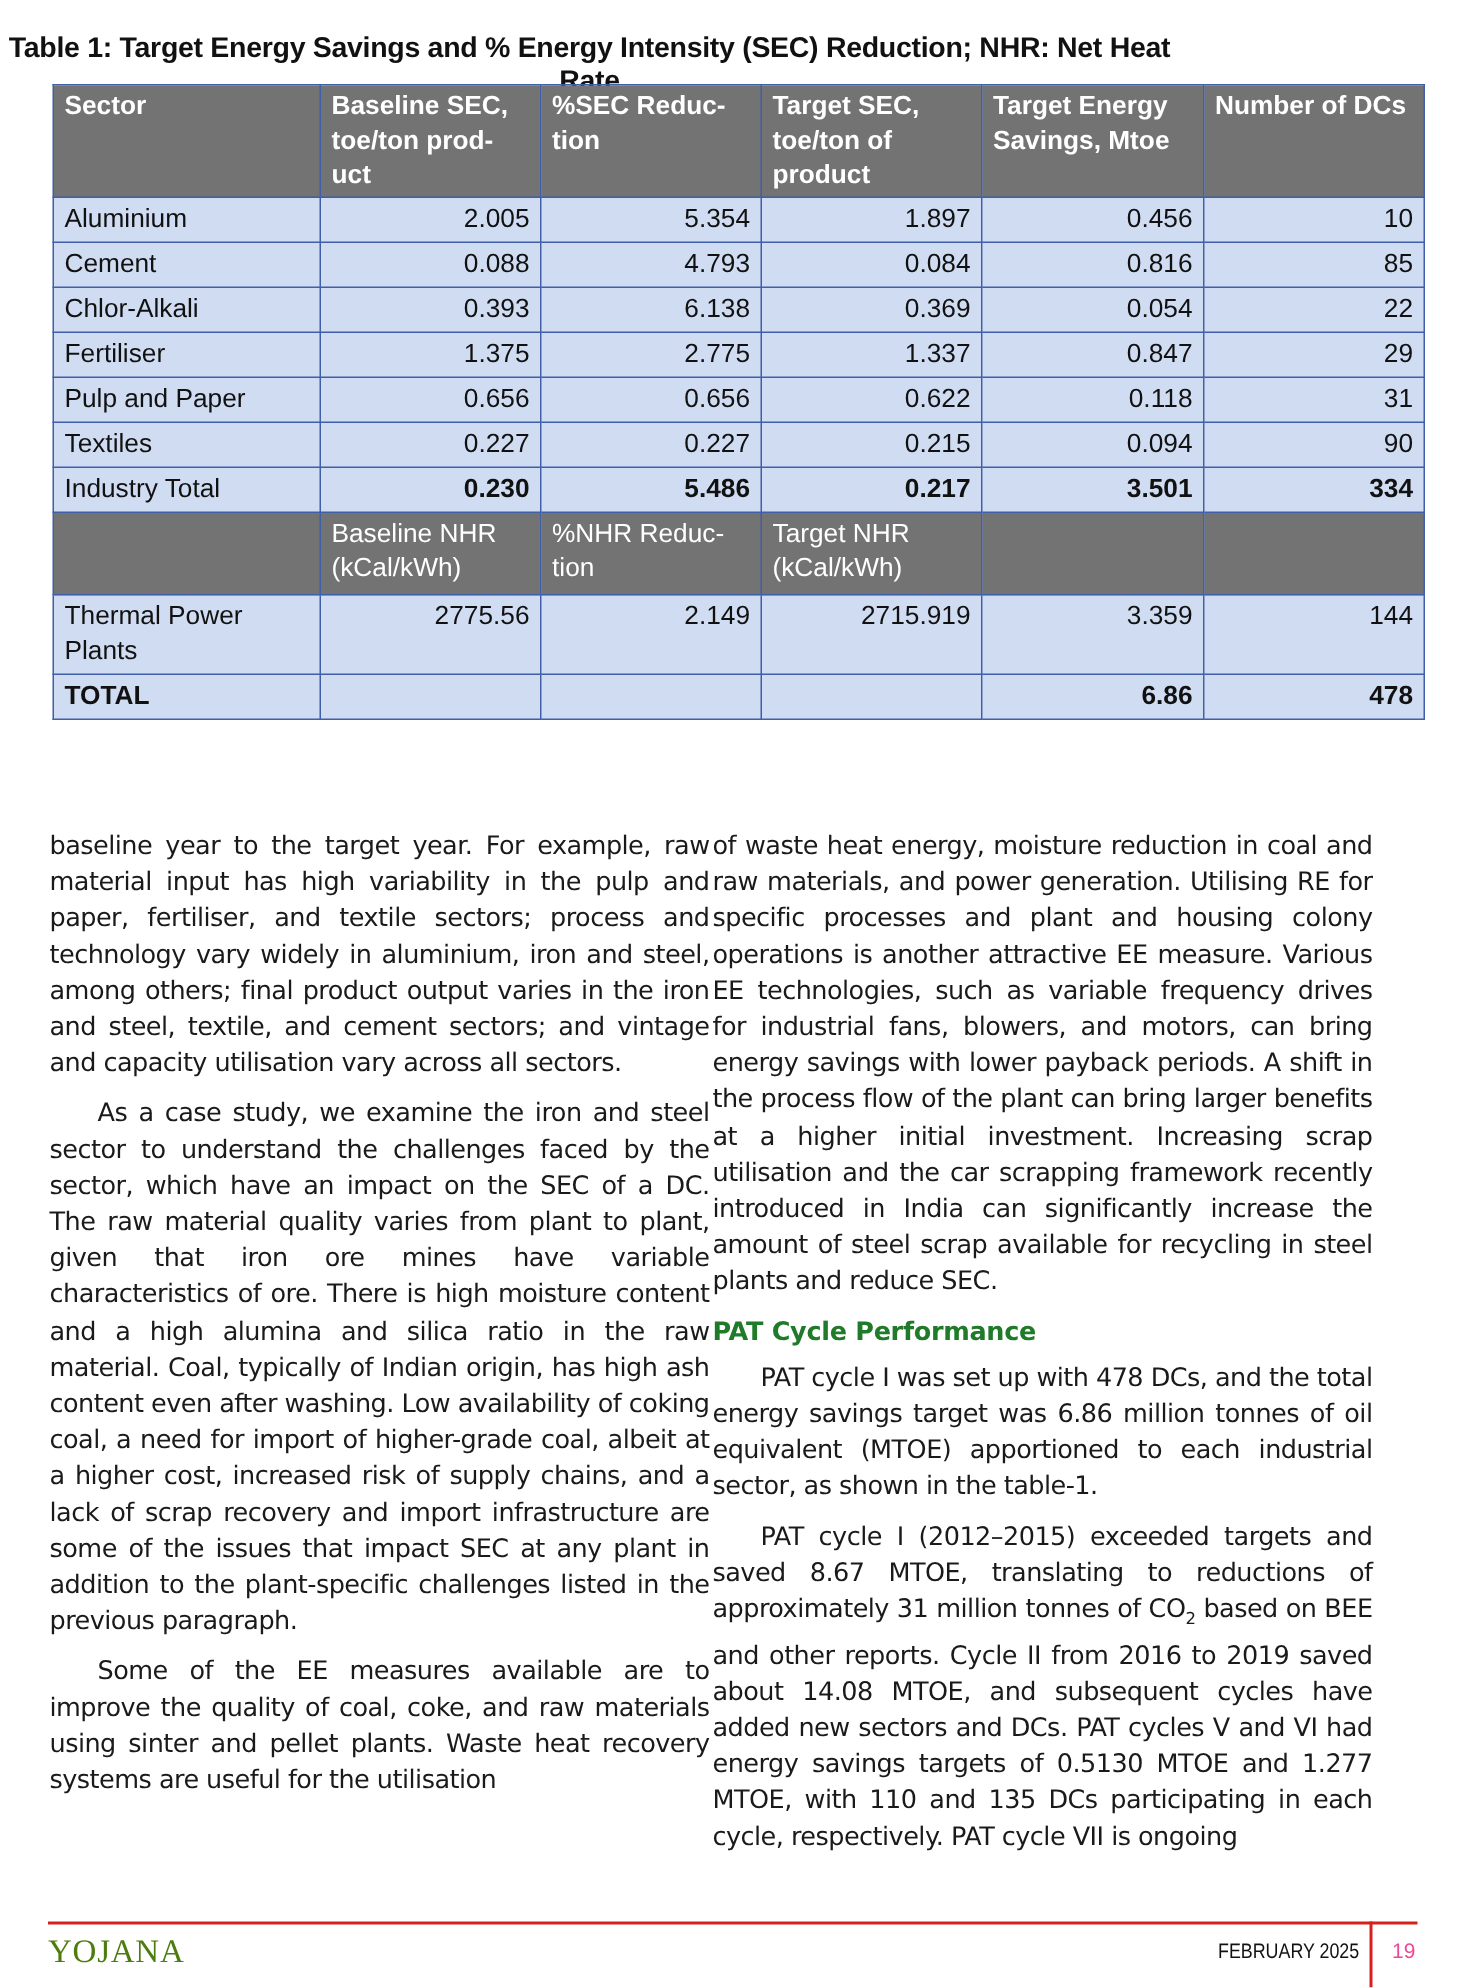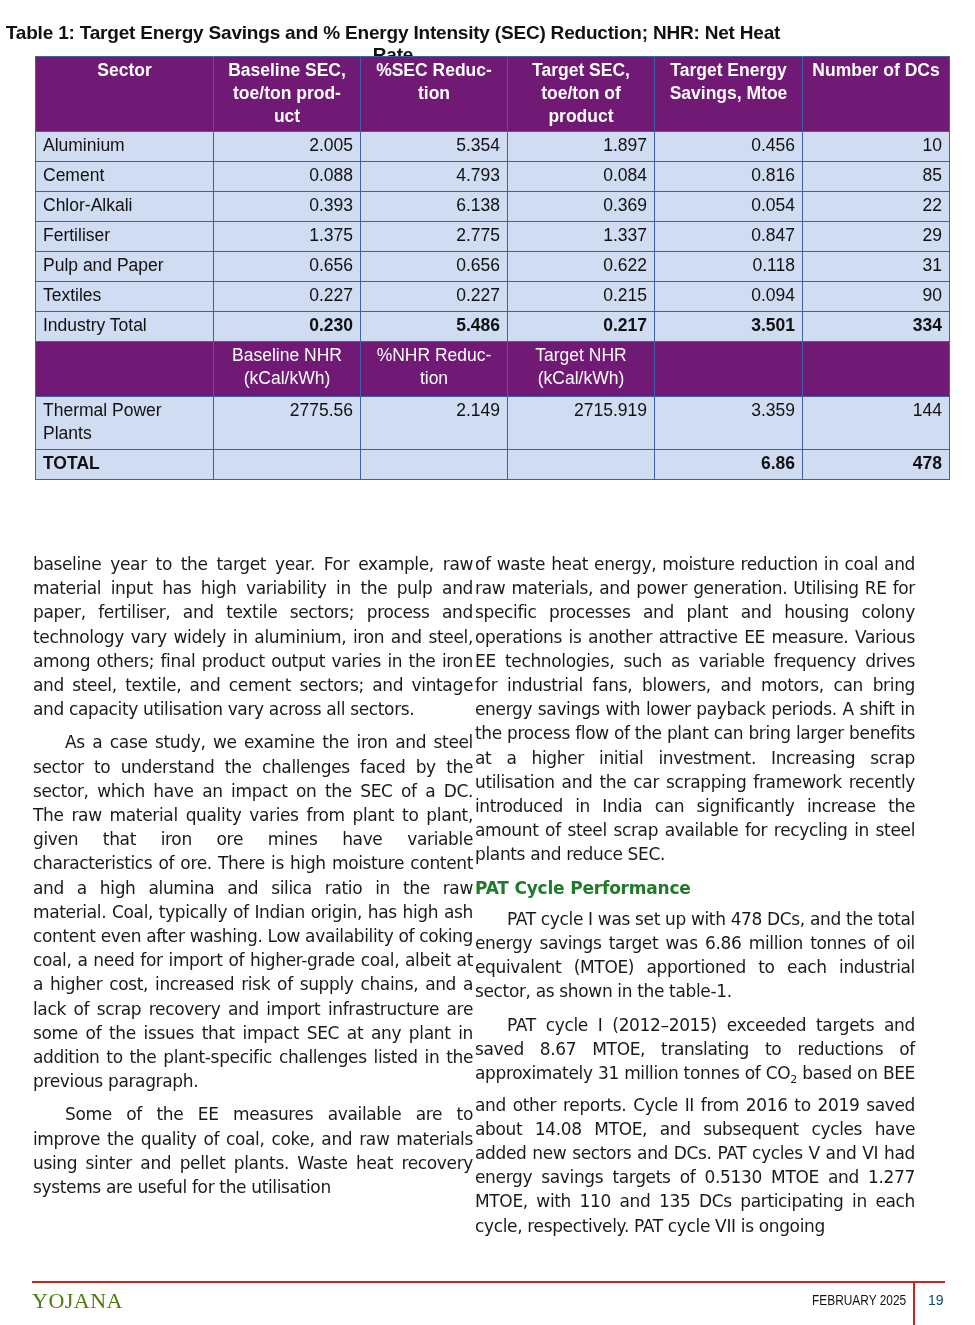--- a/index.html
+++ b/index.html
@@ -21,21 +21,21 @@
     table.energy col.c1 { width: 147px; }
     table.energy col.c2 { width: 147px; }
     table.energy col.c3 { width: 147px; }
     table.energy col.c4 { width: 148px; }
     table.energy col.c5 { width: 147px; }
     table.energy th, table.energy td {
       border: 1px solid #3f5fa8; padding: 2px 7px; vertical-align: top;
       line-height: 23px;
     }
     table.energy thead th, table.energy tr.subhead td {
-      background: #701a75; color: #ffffff; text-align: center; font-weight: bold;
+      background: #737373; color: #ffffff; text-align: left; font-weight: bold;
     }
     table.energy tr.subhead td { font-weight: normal; height: 50px; }
     table.energy thead th { height: 70px; }
     table.energy tbody td { background: #cfdcf2; color: #111; height: 25px; }
     table.energy tbody td.num { text-align: right; }
     table.energy tbody tr.bold td.num, table.energy tbody tr.total td { font-weight: bold; }
     table.energy tbody tr.thermal td { height: 48px; }
 
     .col {
       position: absolute; top: 552px; width: 440px;
@@ -64,21 +64,21 @@
       position: absolute; left: 32px; top: 1288px;
       font-family: "Liberation Serif", serif; font-size: 22px; color: #4d7c0f; letter-spacing: 0.5px;
     }
     .footer-date {
       position: absolute; left: 812px; top: 1292px;
       font-family: "Liberation Sans", sans-serif; font-size: 14px; color: #111;
       transform: scaleX(0.85); transform-origin: left;
     }
     .footer-page {
       position: absolute; left: 928px; top: 1292px;
-      font-family: "Liberation Sans", sans-serif; font-size: 14px; color: #0c4a6e;
+      font-family: "Liberation Sans", sans-serif; font-size: 14px; color: #ec4899;
     }
   </style>
 </head>
 <body>
 
 <div class="table-title">Table 1: Target Energy Savings and % Energy Intensity (SEC) Reduction; NHR: Net Heat Rate</div>
 
 <table class="energy">
   <colgroup>
       <col class="c0">

